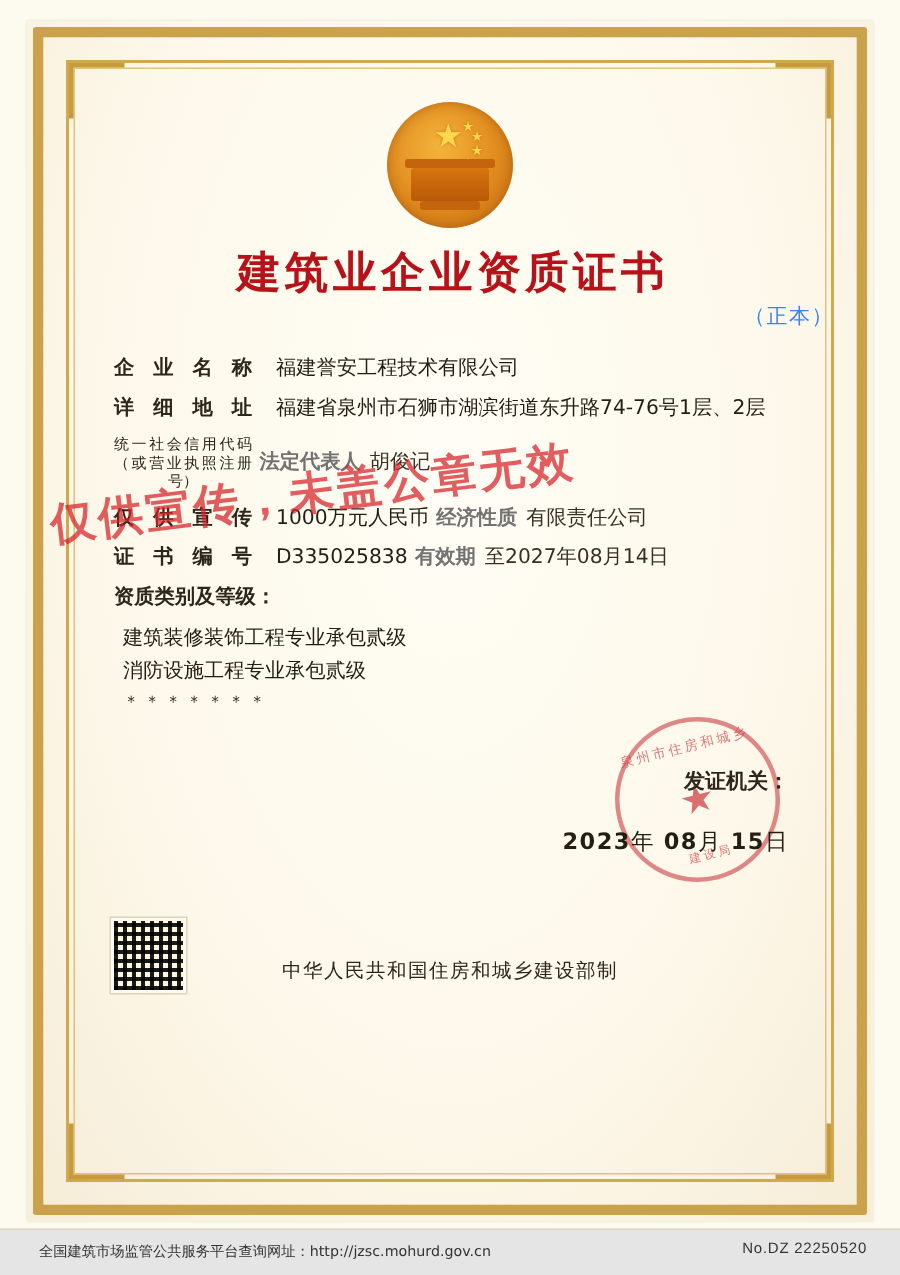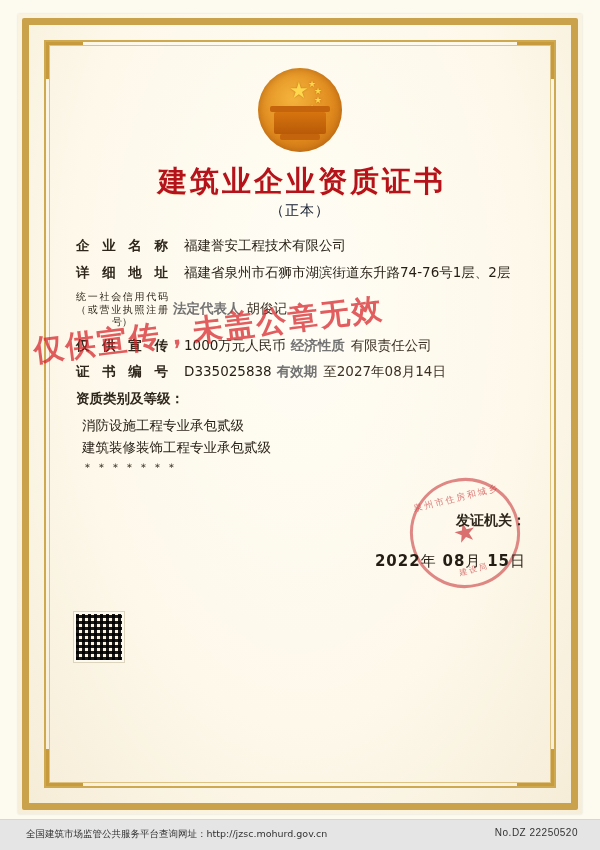--- a/index.html
+++ b/index.html
@@ -168,24 +168,24 @@
     font-weight: bold;
     letter-spacing: 3px;
     color: #b5121b;
     text-shadow: 0 1px 0 rgba(255,240,200,0.8);
   }
   .subtitle {
     position: absolute;
     top: 162px;
     left: 0;
     width: 512px;
-    text-align: center;
+    text-align: right;
     font-family: "DejaVu Sans", sans-serif;
     font-size: 14px;
-    color: #0f172a;
+    color: #3b82f6;
     letter-spacing: 1px;
   }
 
   
   .fields {
     position: absolute;
     top: 196px;
     left: 32px;
     width: 452px;
     font-family: "DejaVu Sans", sans-serif;
@@ -437,43 +437,44 @@
         <div class="val">D335025838</div>
         <div class="mid-lbl">有效期</div>
         <div class="mid-val">至2027年08月14日</div>
       </div>
 
       <div class="row">
         <div class="lbl" style="width:auto;flex:0 0 auto;text-align-last:left;">资质类别及等级：</div>
       </div>
 
       <div class="qual-list">
+        <div>建筑装修装饰工程专业承包贰级</div>
         <div>消防设施工程专业承包贰级</div>
-        <div>建筑装修装饰工程专业承包贰级</div>
         <div class="stars-line">＊＊＊＊＊＊＊</div>
       </div>
 
     </div>
 
     <div class="seal">
       <div class="seal-text">泉州市住房和城乡</div>
       <div class="seal-star">★</div>
       <div class="seal-text bottom">建设局</div>
     </div>
 
     <div class="issuer">发证机关：</div>
 
     <div class="date-line">
-      <span class="num">2022</span><span>年</span>
+      <span class="num">2023</span><span>年</span>
       <span class="num">08</span><span>月</span>
       <span class="num">15</span><span>日</span>
     </div>
 
     <div class="qr"></div>
 
+    <div class="ministry">中华人民共和国住房和城乡建设部制</div>
 
   </div>
 
   <div class="watermark">仅供宣传，未盖公章无效</div>
 
   <div class="footer">
     <div class="footer-left">全国建筑市场监管公共服务平台查询网址：http://jzsc.mohurd.gov.cn</div>
     <div class="footer-right">No.DZ  22250520</div>
   </div>
 

